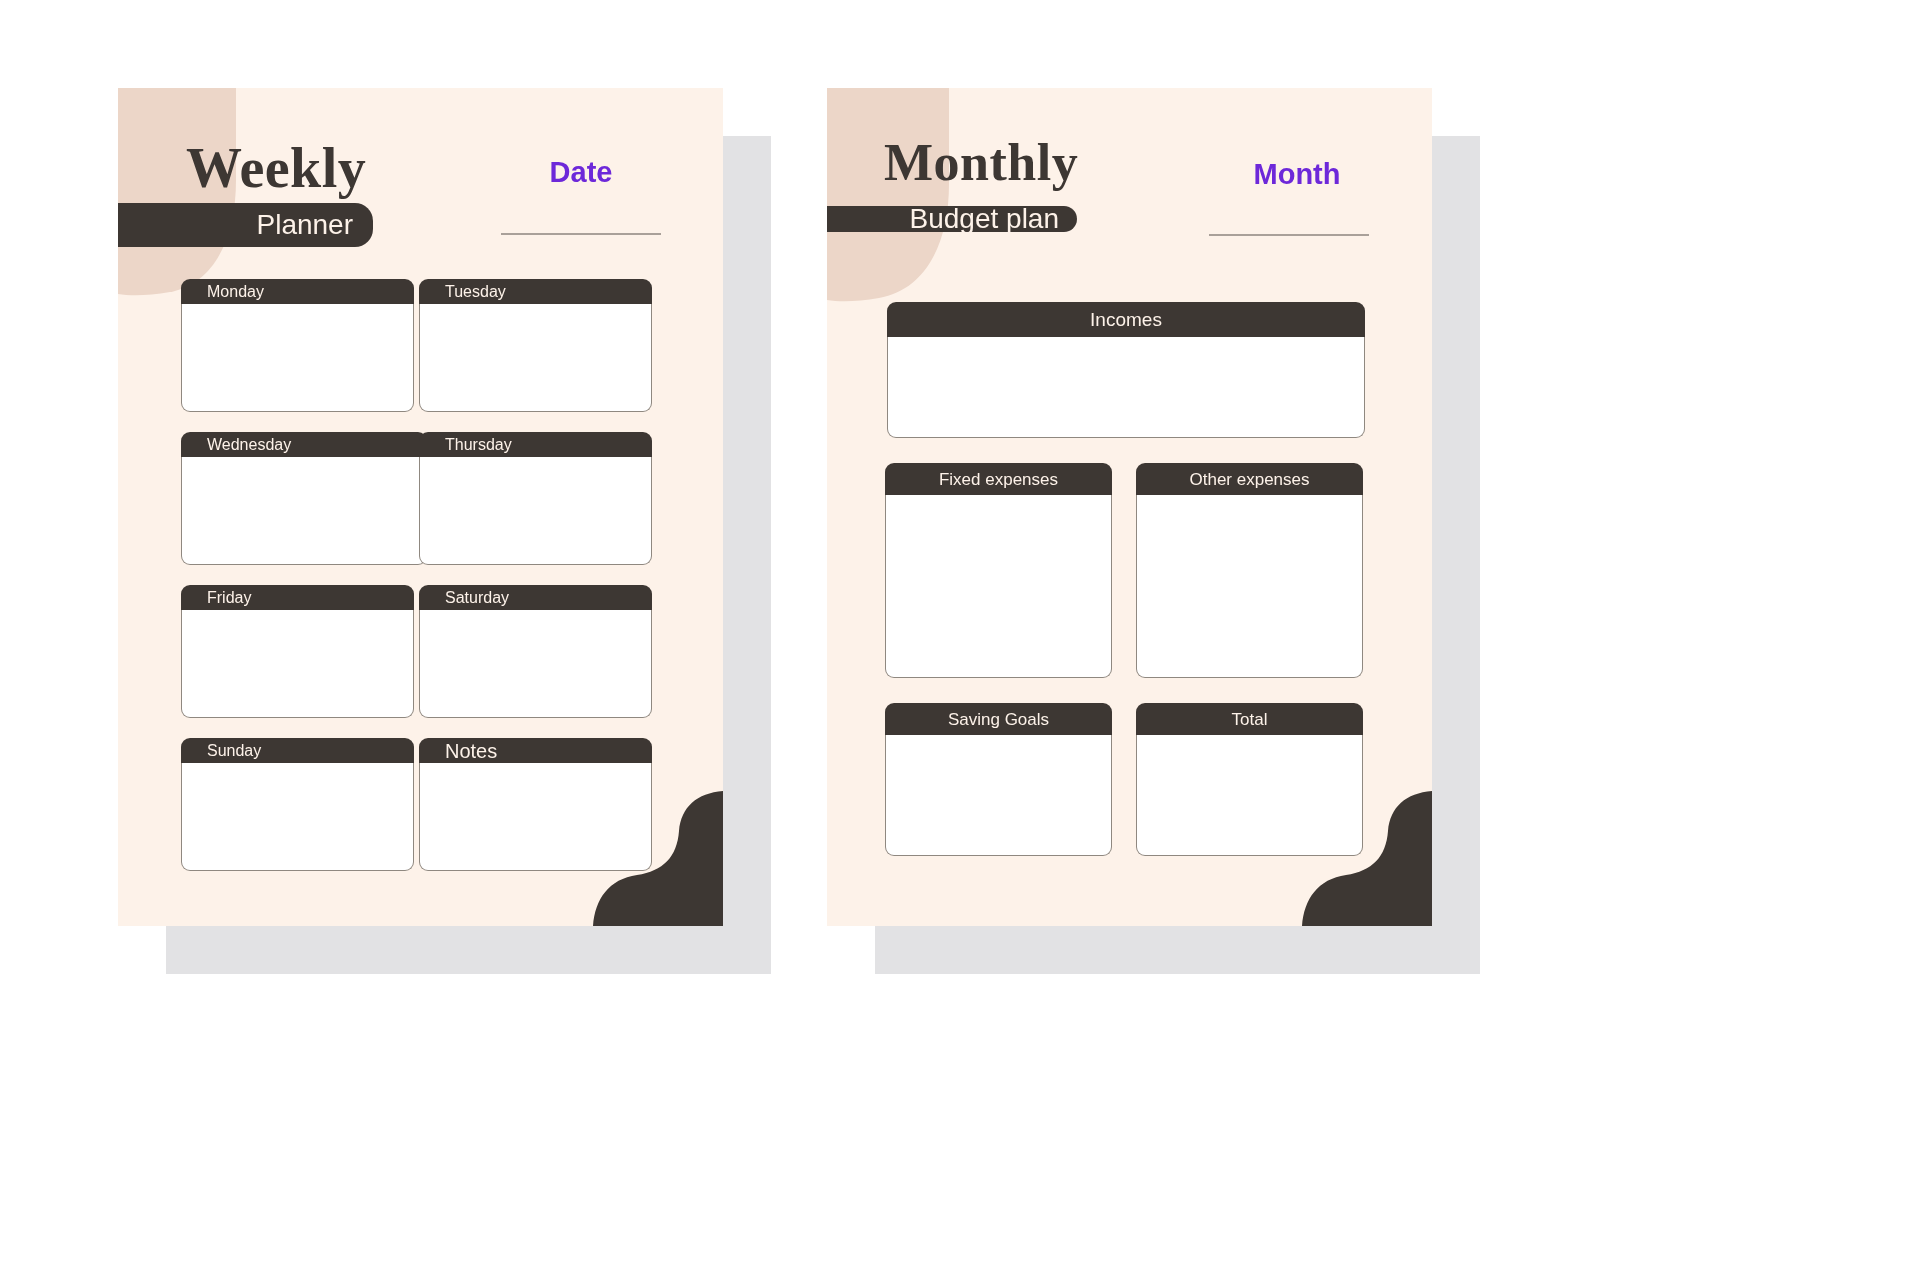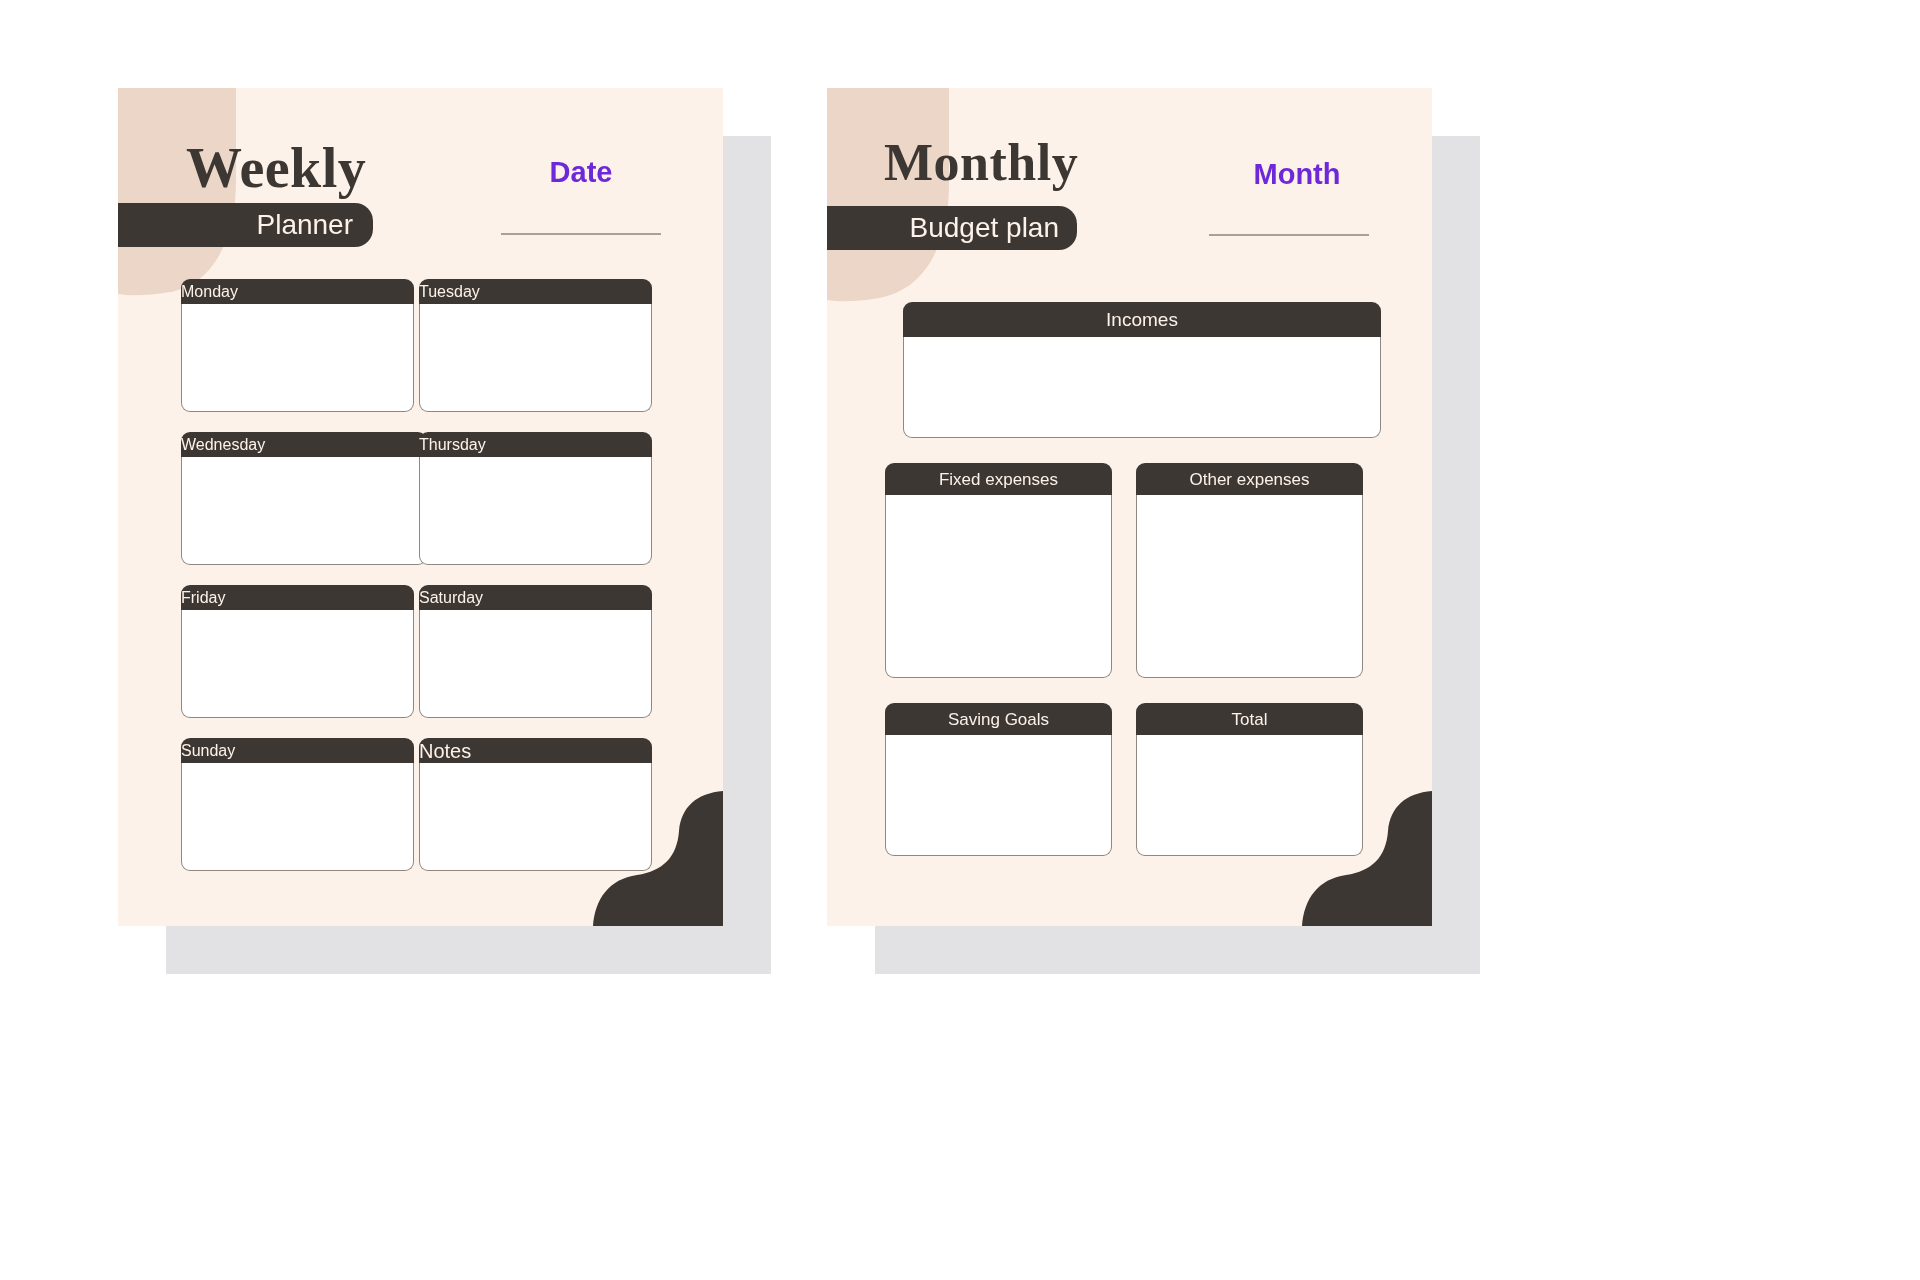--- a/index.html
+++ b/index.html
@@ -117,20 +117,21 @@
   }
   .box-head span {
     color: #fdf2e9;
     font-family: "Liberation Sans", sans-serif;
     font-weight: 400;
     white-space: nowrap;
     line-height: 1;
   }
   .box-head.align-left {
     justify-content: flex-start;
+    padding-left: 26px;
   }
   .box-head.align-center {
     justify-content: center;
   }
   .box-body {
     background: #ffffff;
     border: 1px solid #8f8880;
     border-top: none;
     border-bottom-left-radius: 9px;
     border-bottom-right-radius: 9px;
@@ -233,29 +234,29 @@
         <path d="M0,0 L122,0 L122,96 C122,156 98,202 52,210 C30,214 12,214 0,212 Z" fill="#ecd6c8"></path>
       </svg>
 
       <svg class="blob-dark" width="130" height="135" viewBox="0 0 130 135">
         <path d="M130,0 L130,135 L0,135 C2,108 16,88 44,84 C70,80 84,66 86,40 C88,16 104,2 130,0 Z" fill="#3d3733"></path>
       </svg>
 
       <div class="hdr">
         <div class="title-serif" style="left:57px; top:45px; font-size:52px;">Monthly</div>
 
-        <div class="ribbon" style="left:0; top:118px; width:250px; height:44px; padding-right:18px;padding-left:36px;">
+        <div class="ribbon" style="left:0; top:118px; width:250px; height:26px; padding-right:18px;padding-left:36px;">
           <span style="font-size:28px;">Budget plan</span>
         </div>
 
         <div class="meta-label" style="left:400px; top:70px; width:140px; font-size:29px;">Month</div>
         <div class="meta-rule" style="left:382px; top:146px; width:160px;"></div>
       </div>
 
-      <div class="box" style="left:76px; top:214px; width:478px; height:136px;">
+      <div class="box" style="left:60px; top:214px; width:478px; height:136px;">
         <div class="box-head align-center" style="height:35px;">
           <span style="font-size:19px;">Incomes</span>
         </div>
         <div class="box-body" style="height:101px;"></div>
       </div>
 
       <div class="box" style="left:58px; top:375px; width:227px; height:215px;">
         <div class="box-head align-center" style="height:32px;">
           <span style="font-size:17px;">Fixed expenses</span>
         </div>

